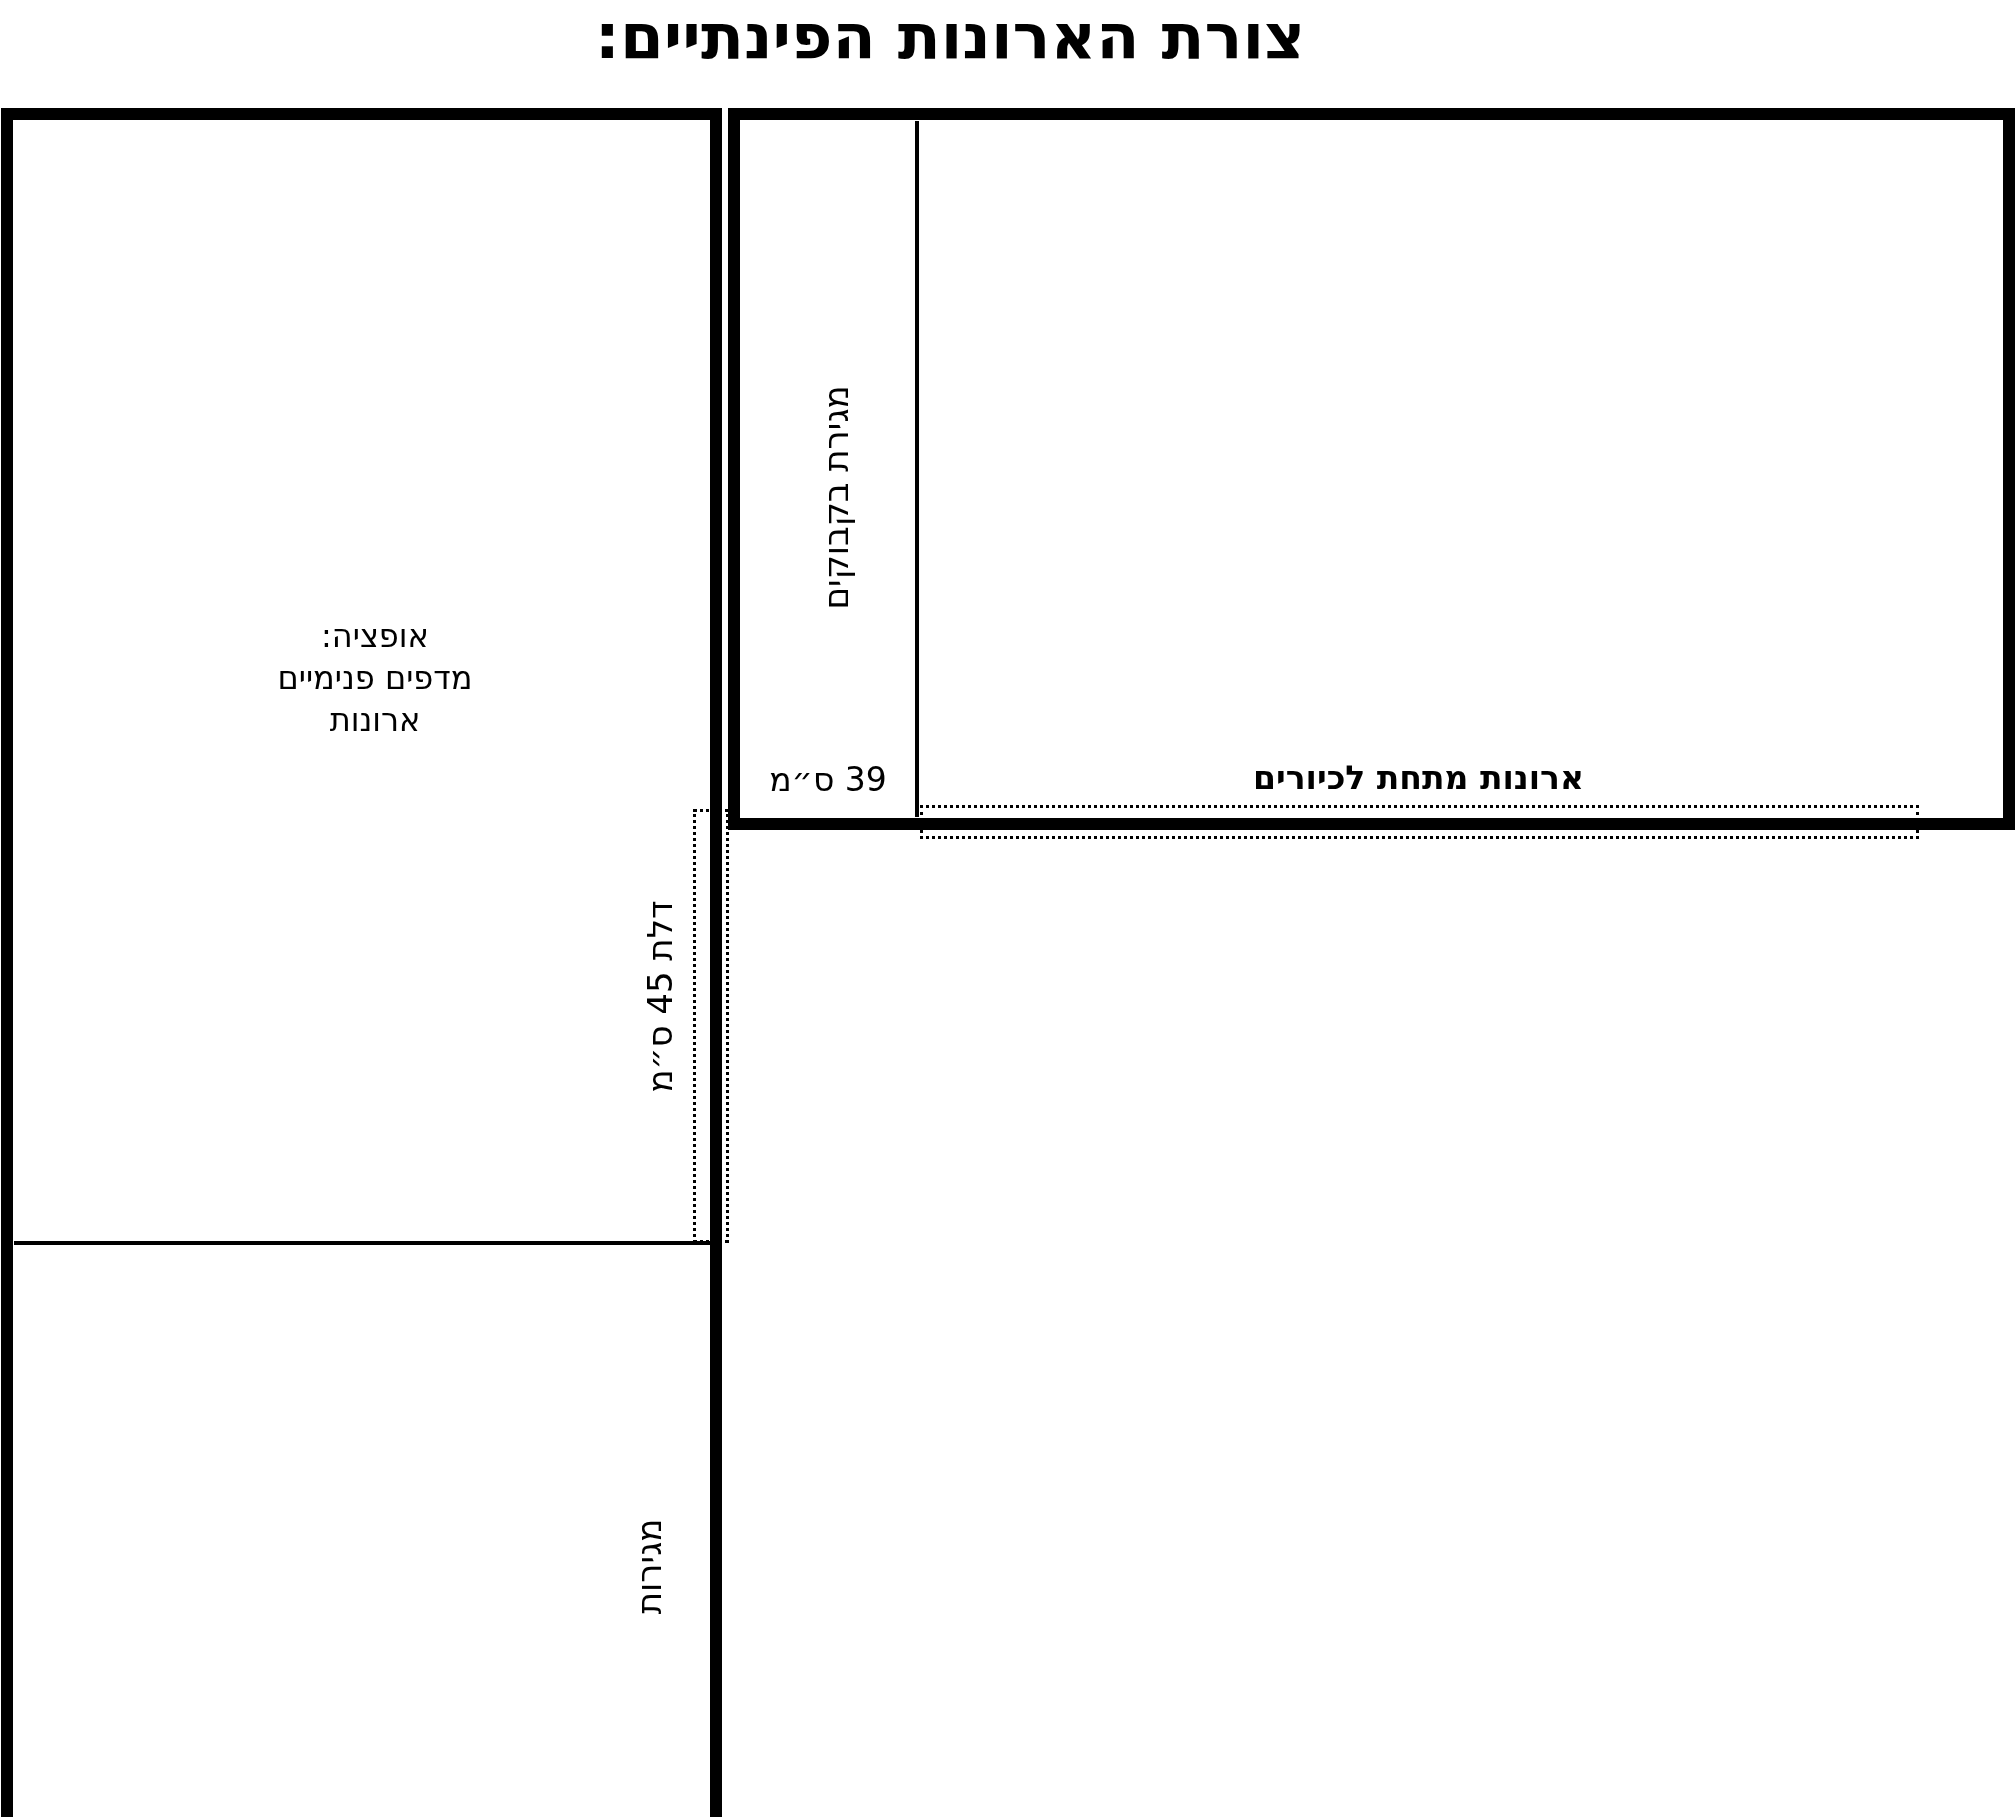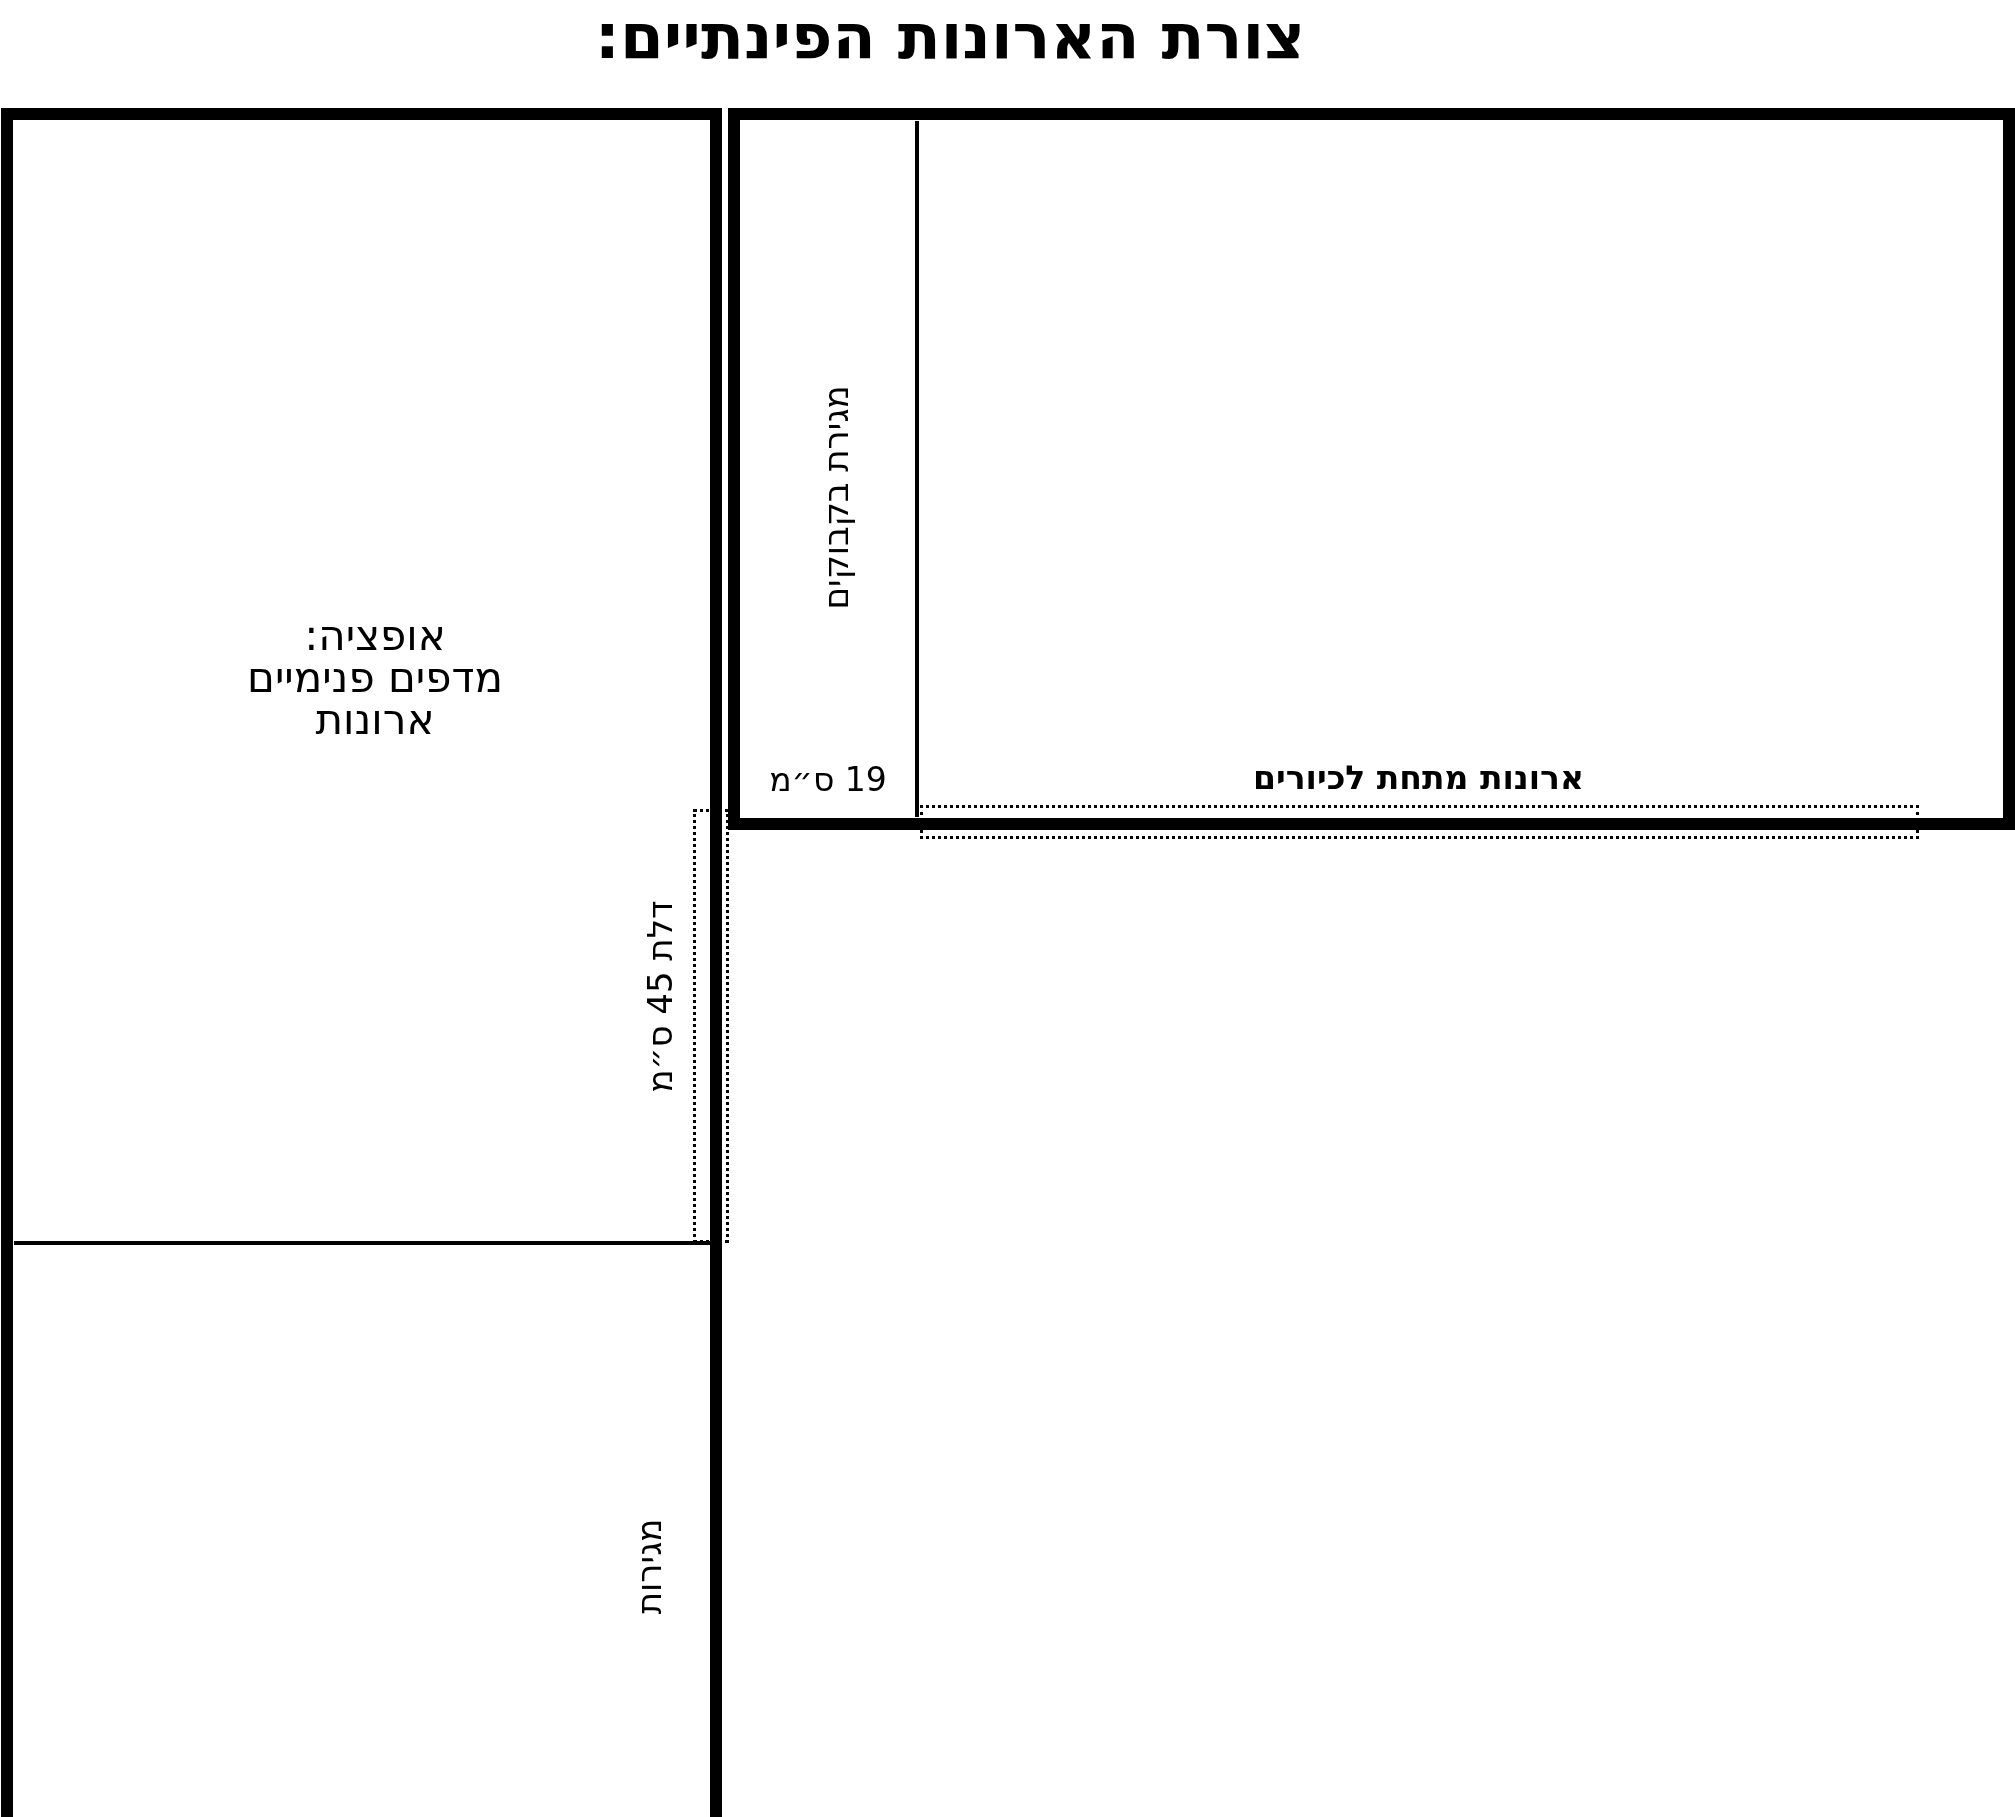--- a/index.html
+++ b/index.html
@@ -85,21 +85,21 @@
   .label {
     position: absolute;
     direction: rtl;
     text-align: center;
     white-space: nowrap;
   }
   .option-note {
     left: 20px;
     top: 599px;
     width: 710px;
-    font-size: 42px;
+    font-size: 32px;
     line-height: 42px;
   }
   .vertical {
     transform: rotate(-90deg);
     font-size: 34px;
     line-height: 35px;
     height: 35px;
   }
   .drawers-label {
     left: 524px;
@@ -154,18 +154,18 @@
     <div>מדפים פנימיים</div>
     <div>ארונות</div>
   </div>
 
   <div class="label vertical drawers-label" dir="rtl">מגירות</div>
 
   <div class="label vertical door-label" dir="rtl">דלת 45 ס״מ</div>
 
   <div class="label vertical bottle-label" dir="rtl">מגירת בקבוקים</div>
 
-  <div class="label width-label" dir="rtl">19 ס״מ</div>
+  <div class="label width-label" dir="rtl">39 ס״מ</div>
 
   <div class="label sink-label" dir="rtl">ארונות מתחת לכיורים</div>
 
 </div>
 
 
 </body></html>

